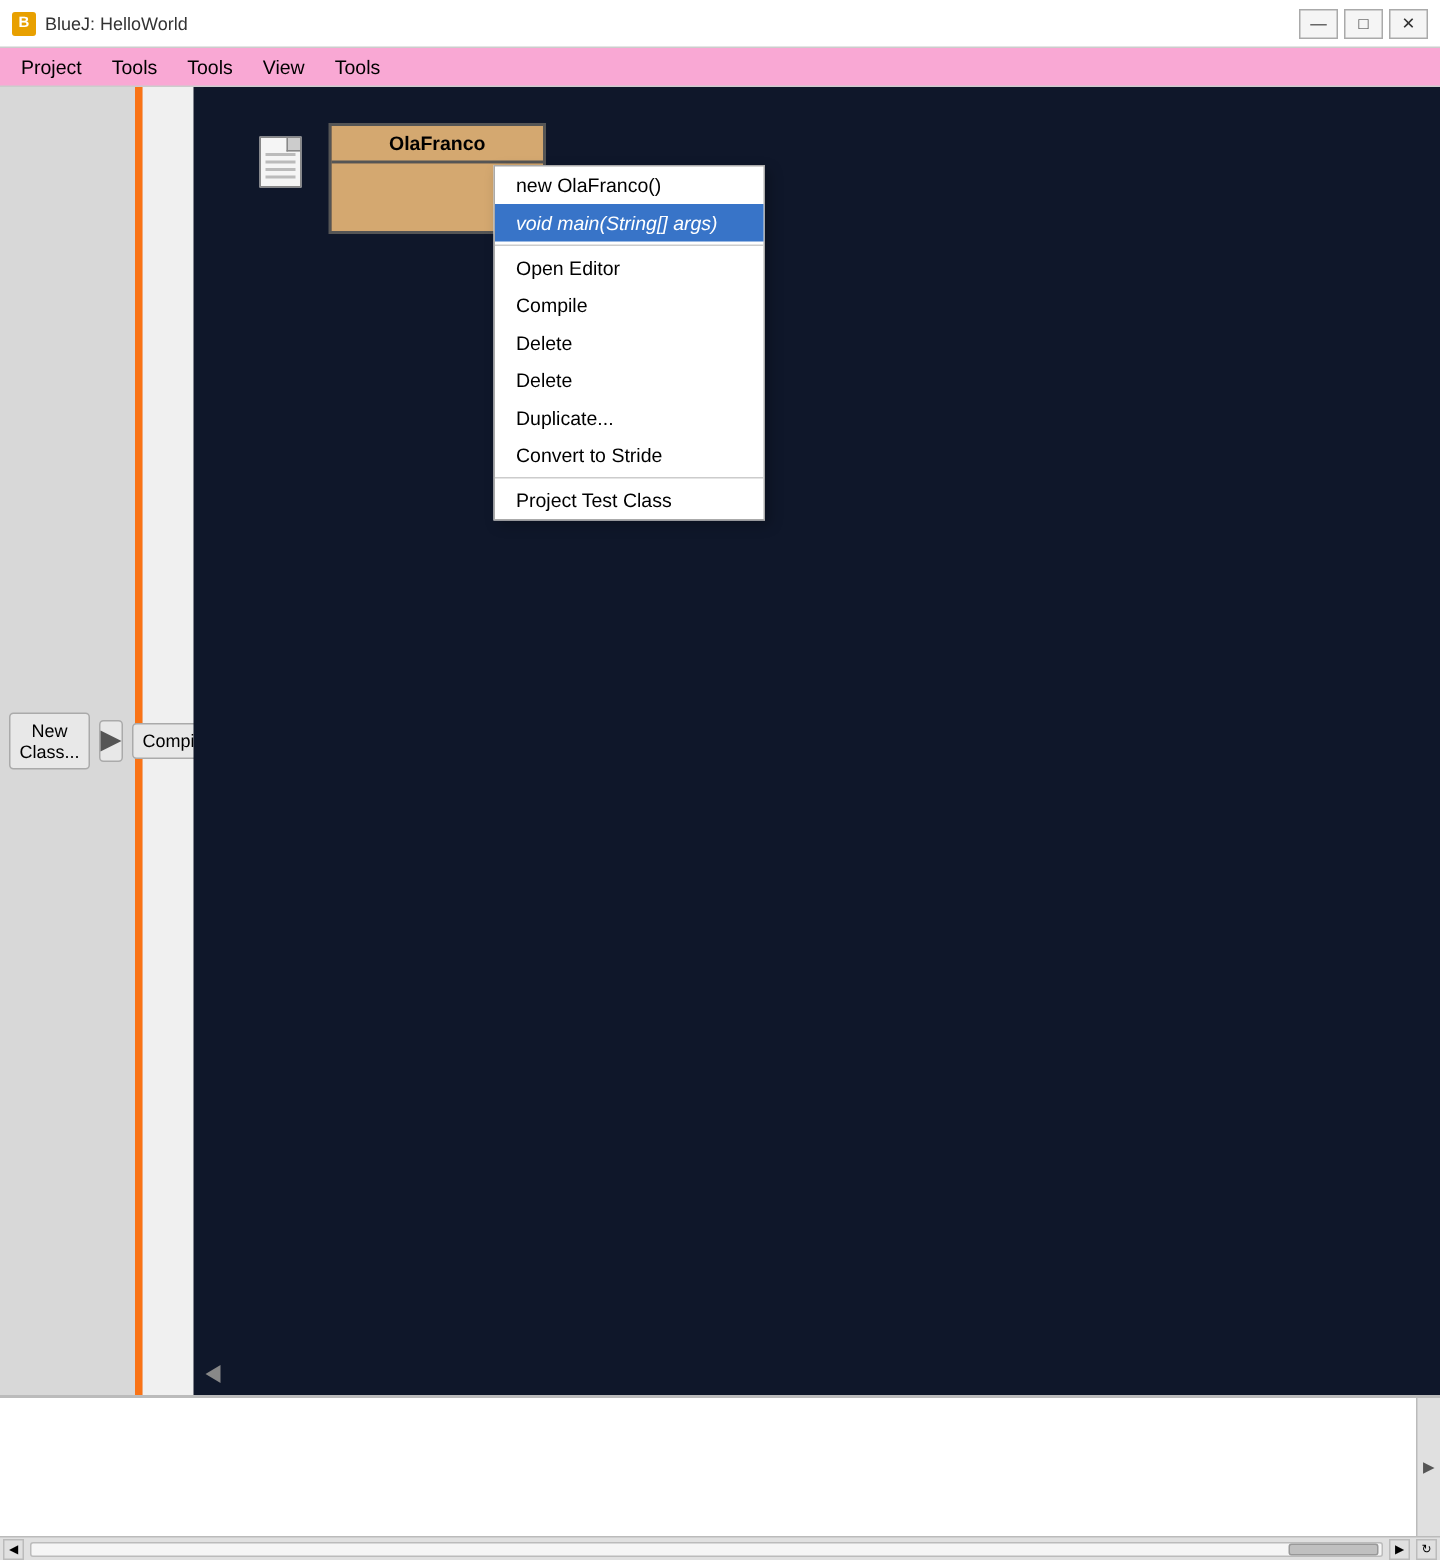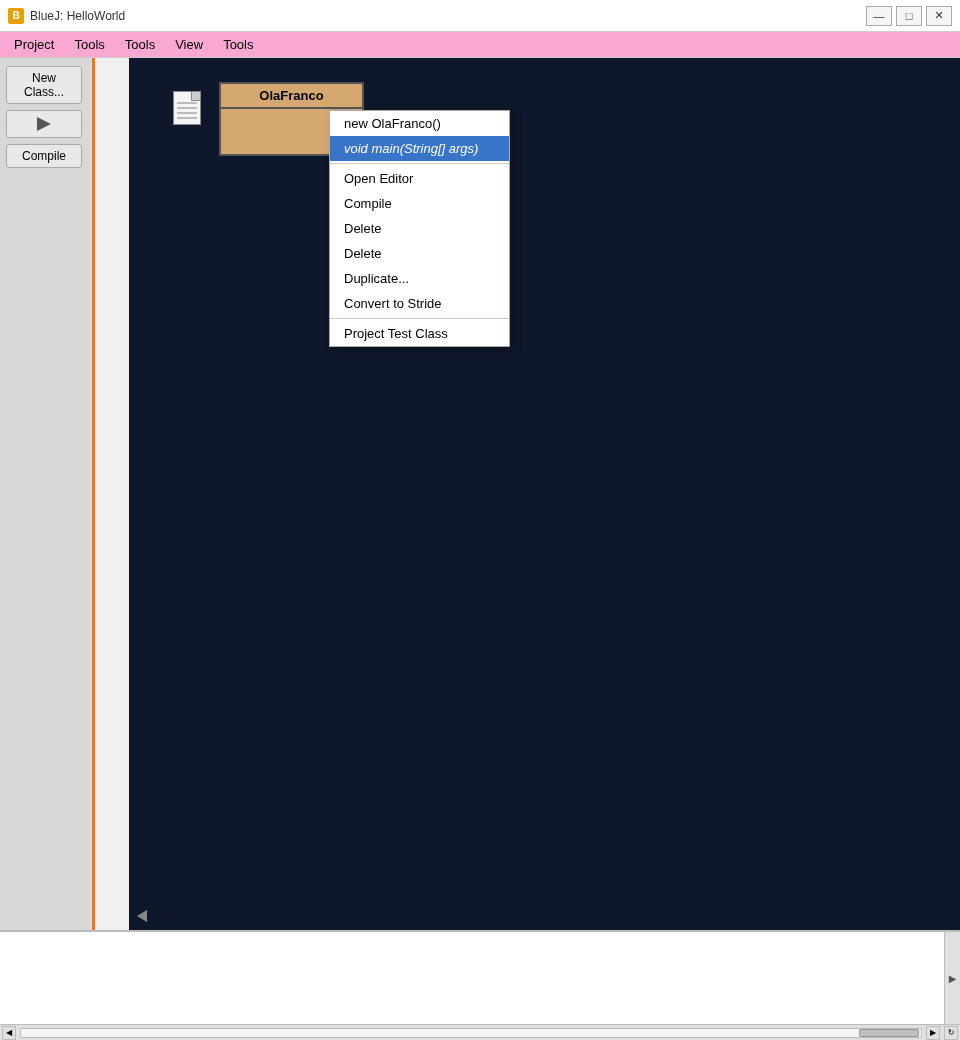--- a/index.html
+++ b/index.html
@@ -84,23 +84,24 @@
     .main-container {
       display: flex;
       flex: 1;
       overflow: hidden;
     }
 
     
     .sidebar {
       width: 95px;
       background: #d8d8d8;
-      border-right: 3px solid #f97316;
-      display: flex;
-      flex-direction: column;
+      border-right: 5px solid #f97316;
+      display: flex;
+      flex-direction: row;
+      align-items: center;
       padding: 8px 6px;
       gap: 6px;
     }
     .sidebar-btn {
       width: 76px;
       padding: 4px 6px;
       background: #e8e8e8;
       border: 1px solid #aaa;
       border-radius: 3px;
       cursor: pointer;

